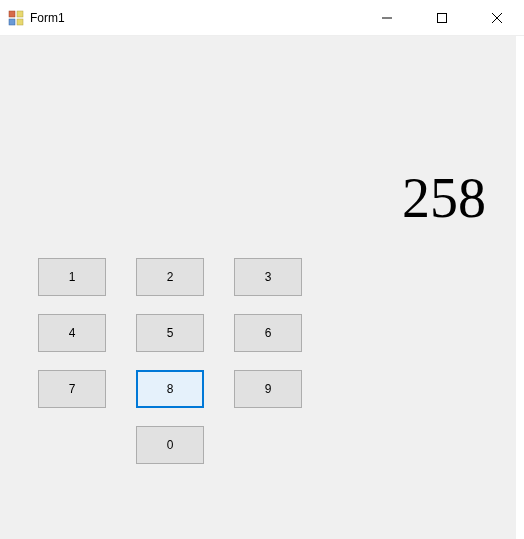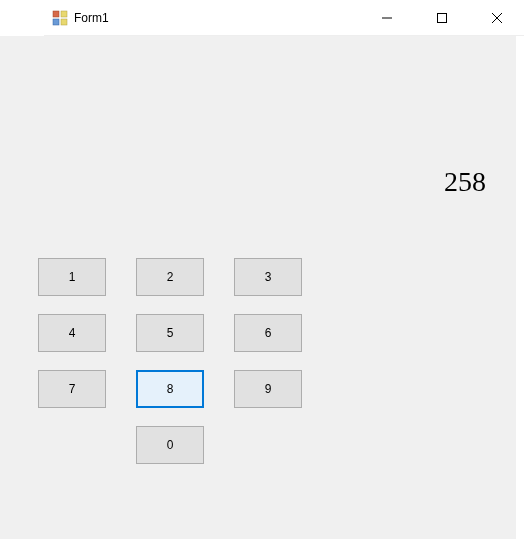--- a/index.html
+++ b/index.html
@@ -12,21 +12,20 @@
       background: #fff;
       width: 524px;
       height: 539px;
       overflow: hidden;
     }
     .window {
       width: 524px;
       height: 539px;
       background: #fff;
       position: relative;
-      padding-left: 44px;
     }
     .titlebar {
       height: 36px;
       background: #fff;
       display: flex;
       align-items: center;
       padding-left: 8px;
       border-bottom: 1px solid #eee;
     }
     .app-icon {
@@ -67,21 +66,21 @@
       right: 0;
       bottom: 0;
       background: #f0f0f0;
       border-right: 8px solid #fff;
     }
     .display-value {
       position: absolute;
       right: 30px;
       top: 130px;
       font-family: "Times New Roman", serif;
-      font-size: 28px;
+      font-size: 56px;
       color: #000;
     }
     .keypad {
       position: absolute;
       left: 38px;
       top: 222px;
     }
     .row {
       display: flex;
       gap: 30px;

